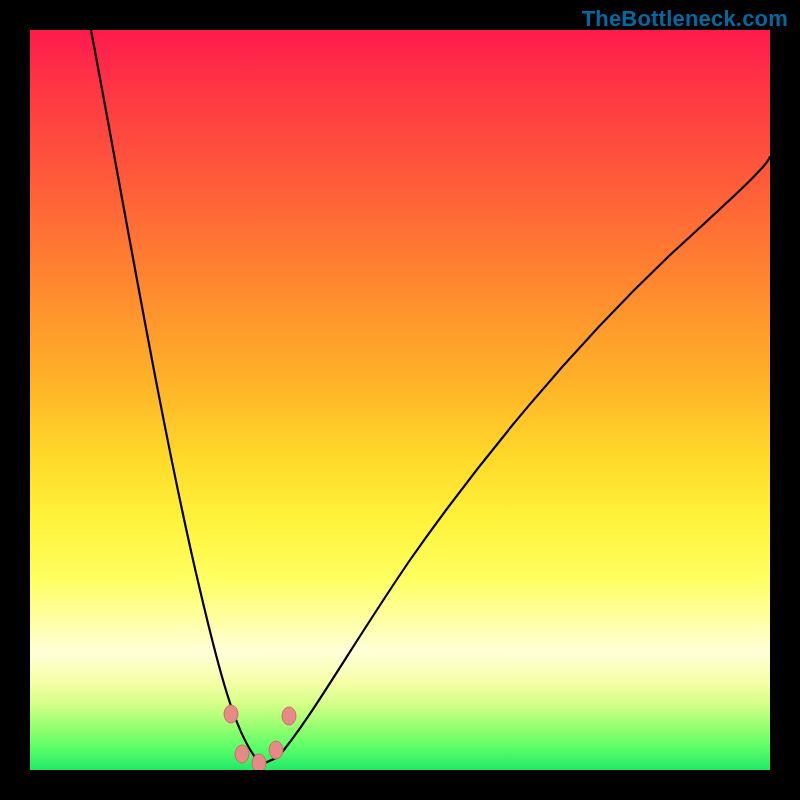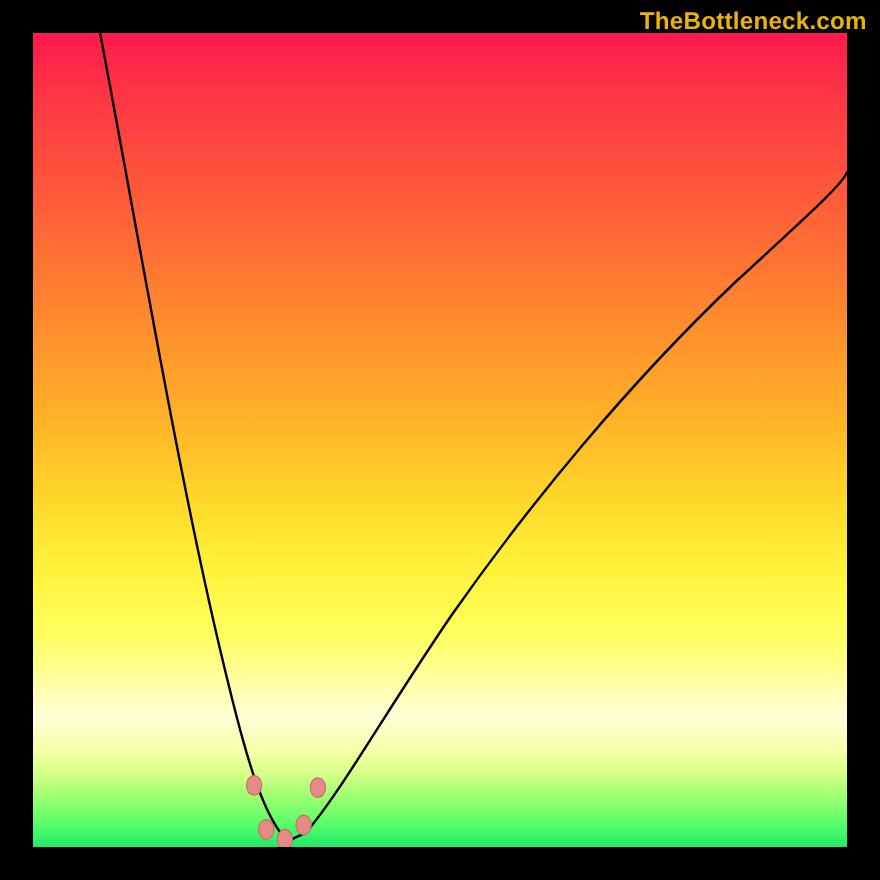--- a/index.html
+++ b/index.html
@@ -48,21 +48,21 @@
     position: absolute;
     top: 0;
     left: 0;
     width: 740px;
     height: 740px;
   }
   .watermark {
     position: absolute;
     top: 6px;
     right: 12px;
-    color: #eab308;
+    color: #0369a1;
     font-size: 22px;
     font-weight: 600;
     letter-spacing: 0.2px;
     user-select: none;
     pointer-events: none;
   }
 </style>
 </head>
 <body>
 

